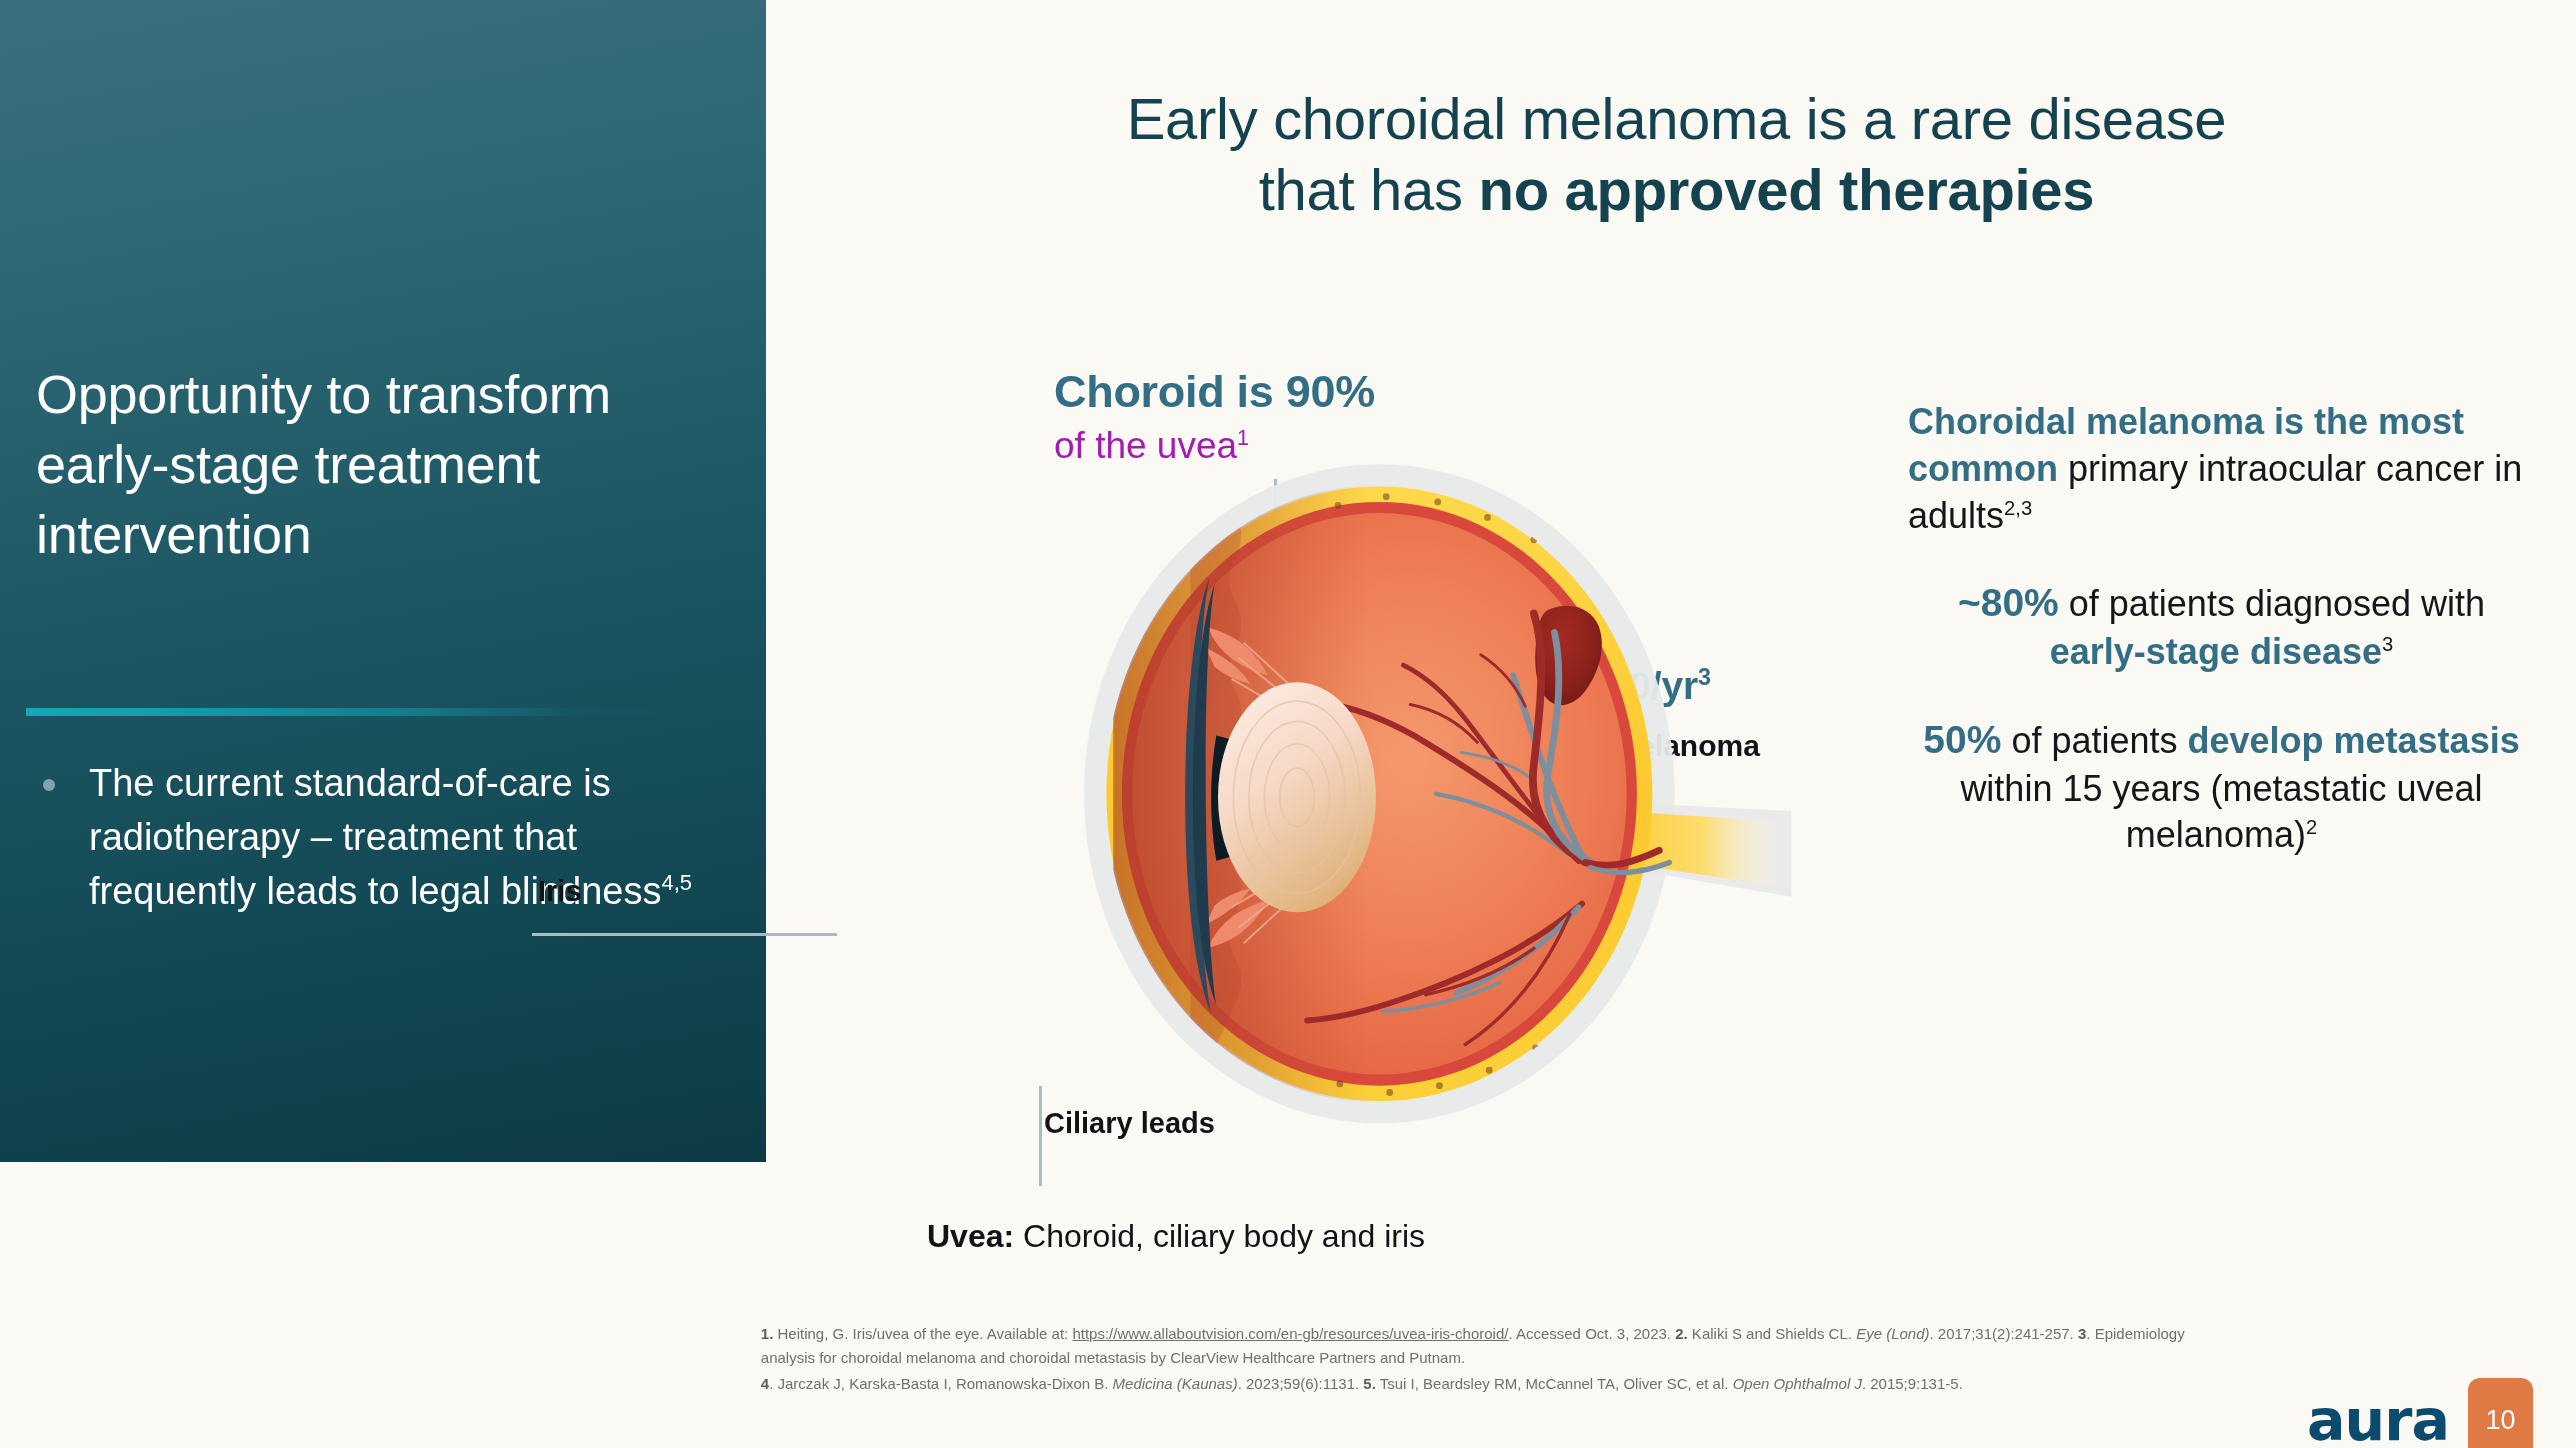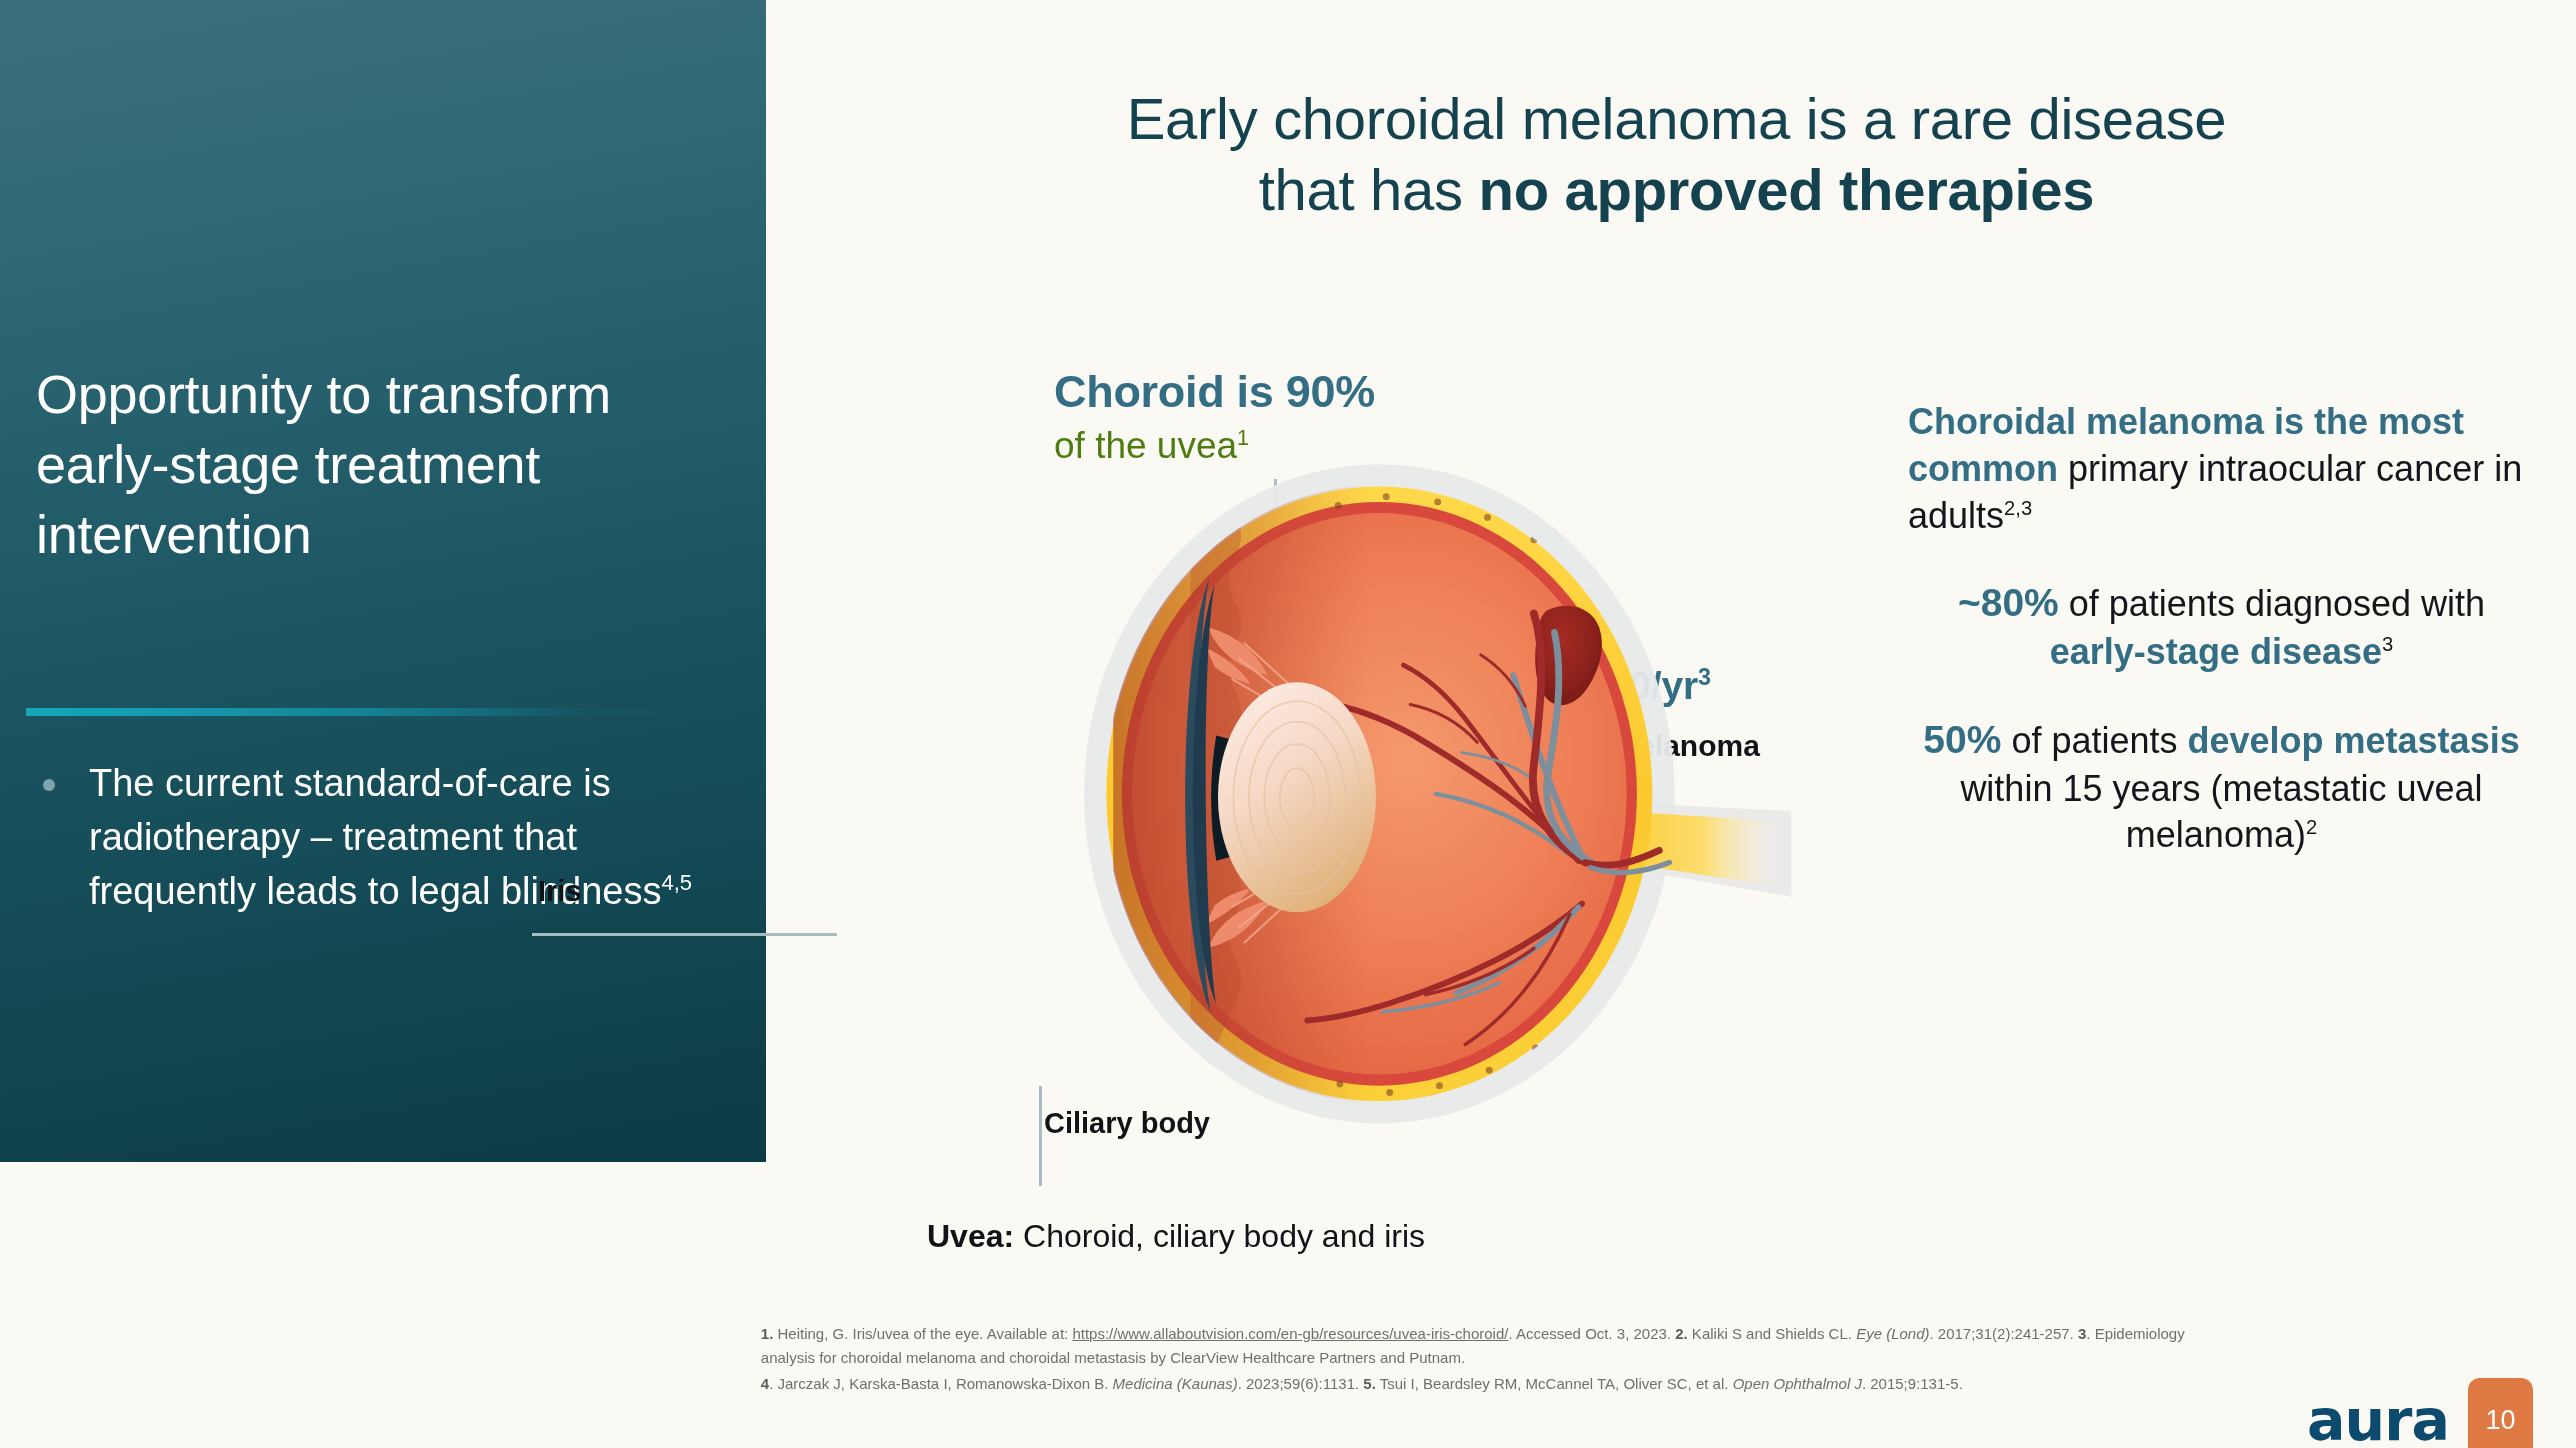--- a/index.html
+++ b/index.html
@@ -54,21 +54,21 @@
   .deck-title b { font-weight:700; }
 
   
   .callout-choroid {
     position:absolute; left:288px; top:359px; width:550px;
   }
   .callout-choroid .big {
     color:#336e85; font-size:45px; font-weight:700; line-height:1.12; letter-spacing:-0.3px;
   }
   .callout-choroid .sub {
-    color:#4d7c0f; font-size:37px; font-weight:400; line-height:1.2; margin-top:6.9px;
+    color:#a21caf; font-size:37px; font-weight:400; line-height:1.2; margin-top:6.9px;
   }
   .callout-choroid .sub sup { font-size:0.58em; vertical-align:super; line-height:0; }
 
   
   .callout-incidence {
     position:absolute; left:665px; top:657px; width:361px; text-align:center;
   }
   .callout-incidence .big {
     color:#336e85; font-size:39px; font-weight:700; letter-spacing:-0.2px; line-height:1.1;
   }
@@ -172,21 +172,21 @@
       <div class="big"><span>~11,000/yr</span><sup>3</sup></div>
       <div class="sub">Choroidal melanoma</div>
     </div>
 
     <div class="lead lead-choroid"></div>
     <div class="lead lead-incidence"></div>
     <div class="lead lead-iris"></div>
     <div class="lead lead-ciliary"></div>
 
     <div class="label-iris">Iris</div>
-    <div class="label-ciliary">Ciliary body</div>
+    <div class="label-ciliary">Ciliary leads</div>
 
     <div class="eye-wrap">
       <svg viewBox="0 0 1010 830" xmlns="http://www.w3.org/2000/svg">
         <defs>
           <radialGradient id="gVitreous" cx="56%" cy="44%" r="64%">
             <stop offset="0%" stop-color="#f4996d"></stop>
             <stop offset="48%" stop-color="#ef8057"></stop>
             <stop offset="100%" stop-color="#e2623f"></stop>
           </radialGradient>
           <linearGradient id="gShade" x1="0" y1="0" x2="1" y2="0">

